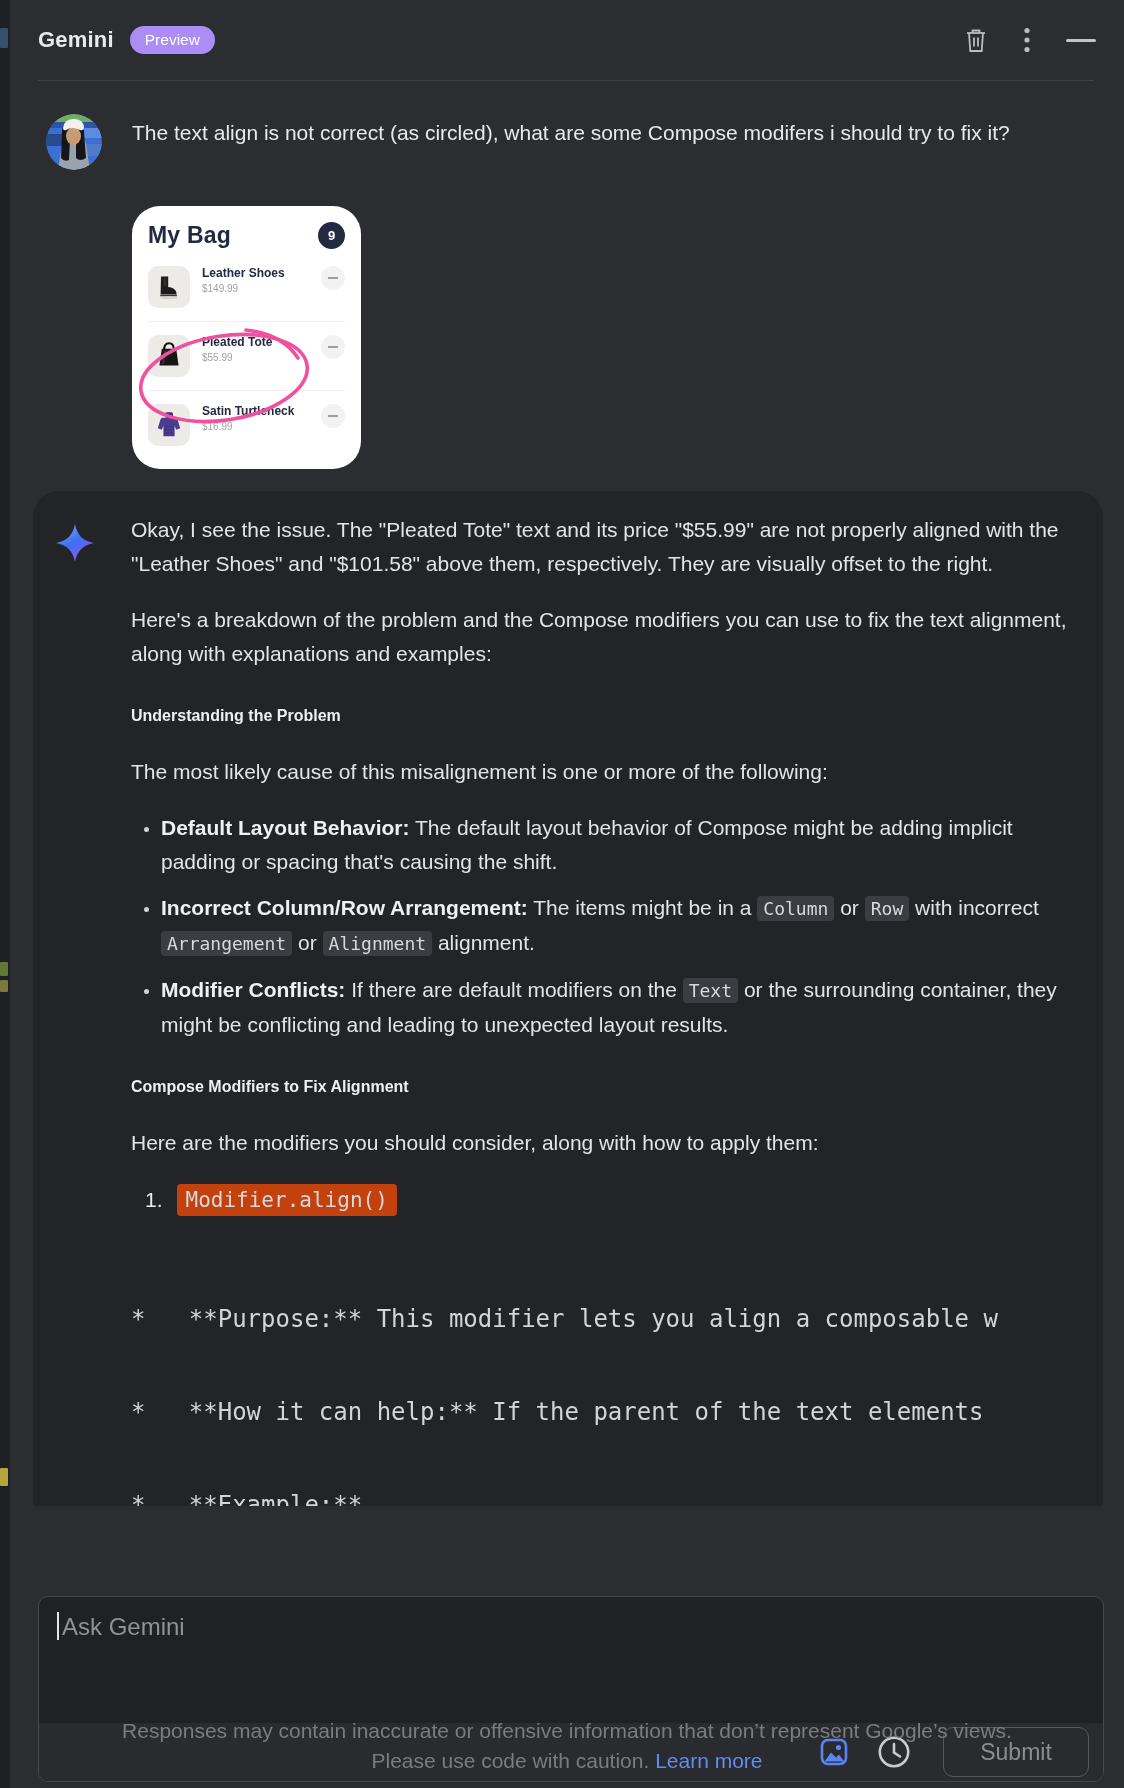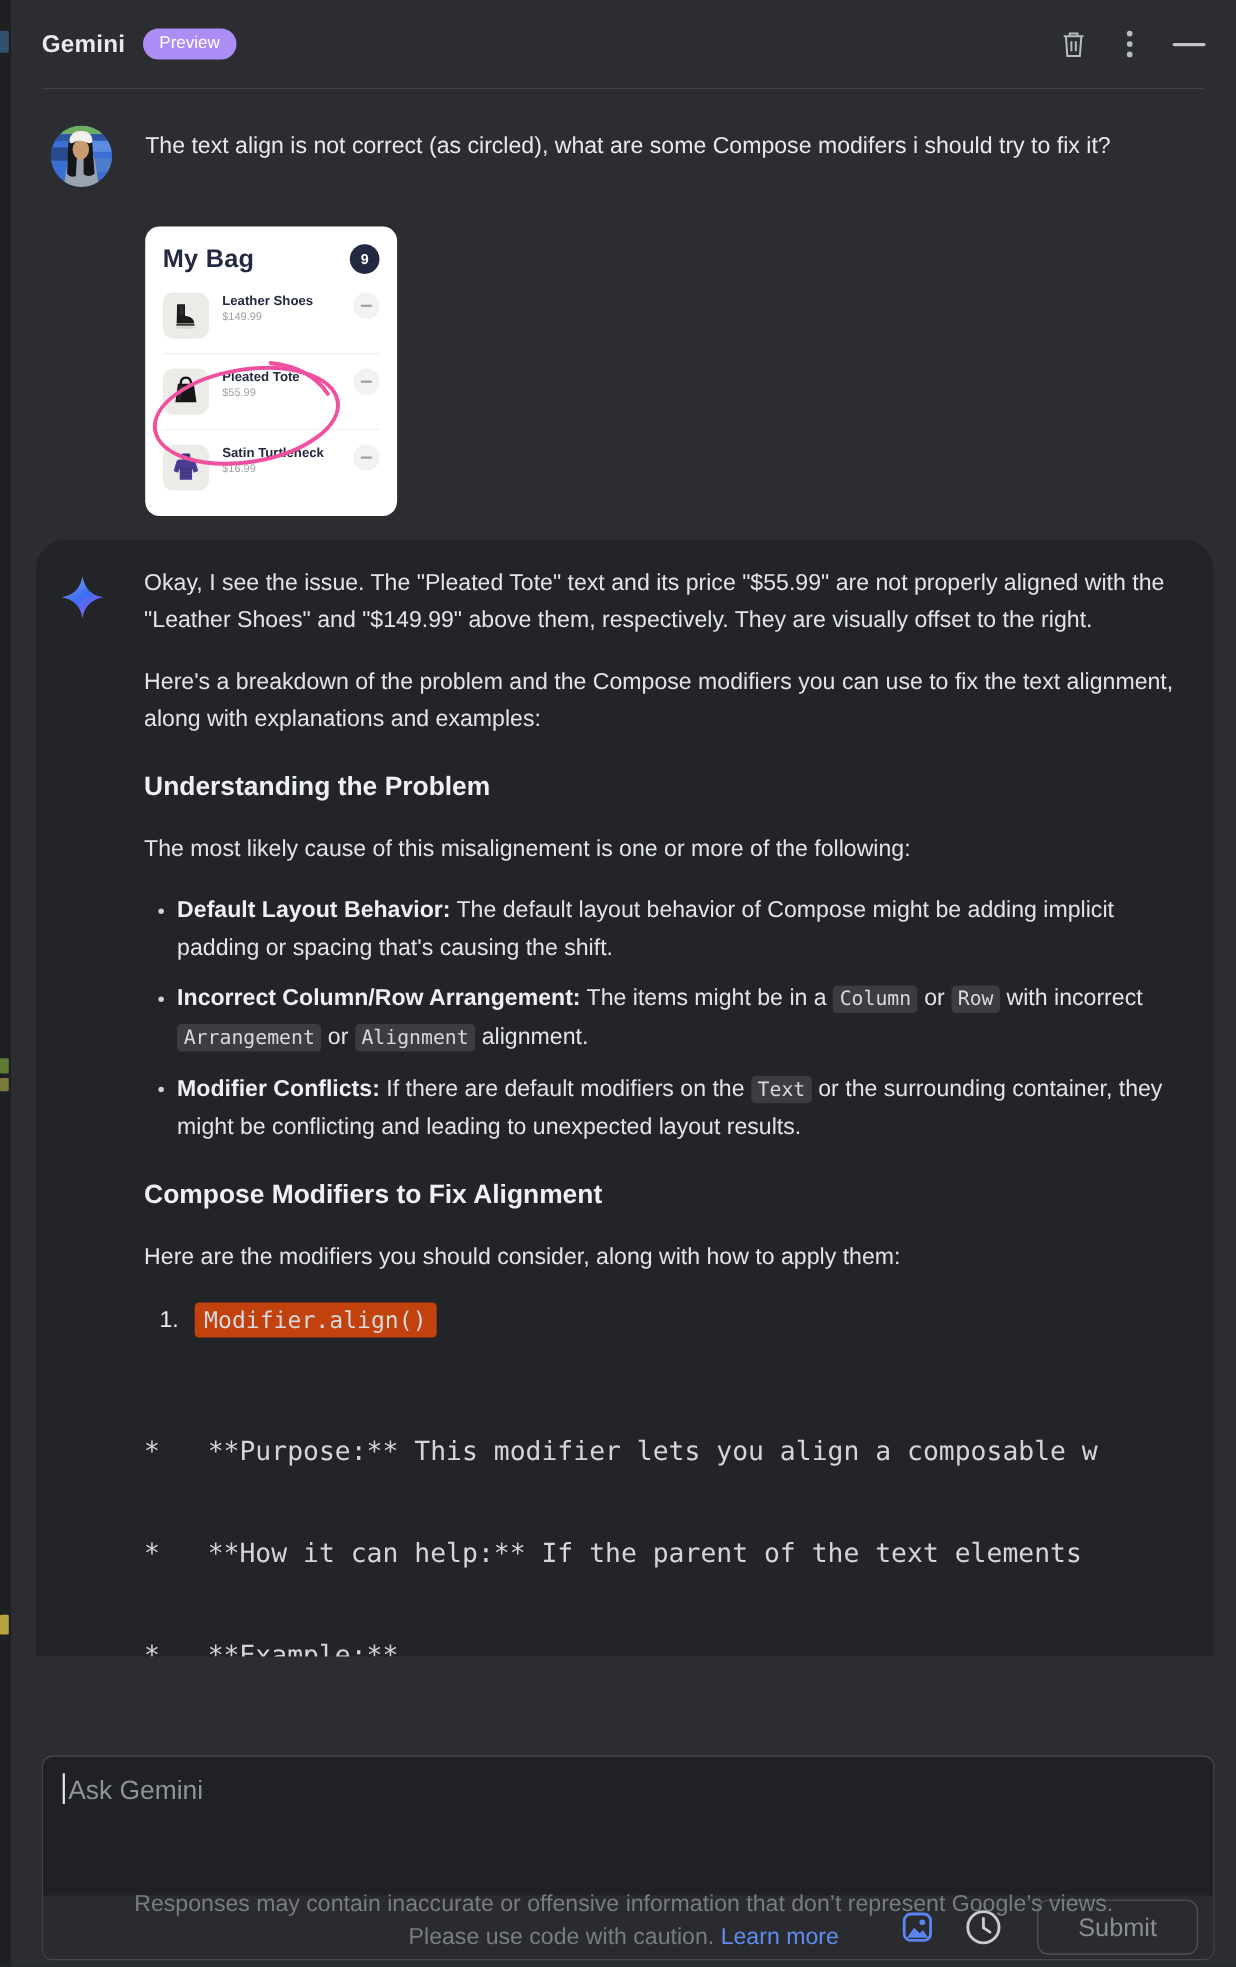--- a/index.html
+++ b/index.html
@@ -33,21 +33,21 @@
   
   .chat { position:absolute; left:10px; top:88px; right:0; bottom:282px;
           padding:0 28px; overflow:hidden; }
 
   .user-row { display:flex; margin-top:26px; margin-left:8px; gap:30px; }
   .avatar { width:56px; height:56px; border-radius:50%; overflow:hidden; flex:0 0 56px; }
   .user-text { font-size:21px; line-height:34px; color:#e8e9ea; max-width:945px; padding-top:2px; }
 
   
   .bag-card { position:relative; margin:36px 0 0 94px; width:229px; background:#ffffff;
-              border-radius:13px; padding:16px 16px 10px; color:#232941; }
+              border-radius:28px; padding:16px 16px 10px; color:#232941; }
   .bag-head { display:flex; align-items:center; justify-content:space-between; margin-bottom:4px; }
   .bag-title { font-size:23px; font-weight:800; letter-spacing:.2px; }
   .bag-badge { width:27px; height:27px; border-radius:50%; background:#232941; color:#fff;
                font-size:13px; font-weight:700; display:flex; align-items:center; justify-content:center; }
   .bag-row { display:flex; align-items:flex-start; gap:12px; padding:13px 0; }
   .bag-row + .bag-row { border-top:1px solid #efefef; }
   .thumb { width:42px; height:42px; border-radius:10px; background:#edebe7;
            display:flex; align-items:center; justify-content:center; flex:0 0 42px; }
   .item-name { font-size:12px; font-weight:700; color:#232941; margin-bottom:3px; }
   .item-price { font-size:10px; color:#a0a0a0; }
@@ -55,21 +55,21 @@
                display:flex; align-items:center; justify-content:center; }
   .minus-btn::after { content:""; width:10px; height:1.6px; background:#9aa0a6; display:block; }
   .annotation { position:absolute; left:2px; top:116px; pointer-events:none; }
 
   
   .resp-card { position:relative; margin-top:22px; margin-left:-5px; width:1070px;
                background:#222427; border-radius:26px; padding:22px 26px 60px 98px;
                overflow:hidden; }
   .sparkle { position:absolute; left:22px; top:32px; }
   .resp-card p { font-size:21px; line-height:34px; color:#e2e4e6; margin-bottom:22px; max-width:952px; }
-  .resp-card h3 { font-size:24px; line-height:34px; font-weight:700; color:#eef0f2; margin:28px 0 22px; }
+  .resp-card h3 { font-size:16px; line-height:34px; font-weight:700; color:#eef0f2; margin:28px 0 22px; }
   .resp-card ul { list-style:disc; margin:16px 0 4px; padding-left:30px; }
   .resp-card li { font-size:21px; line-height:34px; color:#e2e4e6; margin-bottom:12px; max-width:925px; }
   .resp-card li::marker { color:#cfd1d4; font-size:17px; }
   .resp-card b { font-weight:700; color:#eef0f2; }
   .chip { font-family:"DejaVu Sans Mono", monospace; font-size:18px; background:#3b3d42;
           color:#d7d9dc; border-radius:4px; padding:2px 6px; }
   .ol-item { display:flex; align-items:center; gap:14px; margin:24px 0 0 14px; }
   .ol-num { font-size:21px; color:#e8eaec; }
   .ol-chip { font-family:"DejaVu Sans Mono", monospace; font-size:21px; background:#c2410c;
              color:#d7d9dc; border-radius:4px; padding:4px 9px; }
@@ -222,21 +222,21 @@
       <defs>
         <linearGradient id="sprk" x1="0" y1="0" x2="0.6" y2="1">
           <stop offset="0" stop-color="#8ab4f8"></stop>
             <stop offset="0.55" stop-color="#3d6ef0"></stop>
             <stop offset="1" stop-color="#8a5cf5"></stop>
         </linearGradient>
       </defs>
       <path d="M20 1 C22 12 28 18 39 20 C28 22 22 28 20 39 C18 28 12 22 1 20 C12 18 18 12 20 1 Z" fill="url(#sprk)"></path>
     </svg>
 
-    <p>Okay, I see the issue. The "Pleated Tote" text and its price "$55.99" are not properly aligned with the "Leather Shoes" and "$149.99" above them, respectively. They are visually offset to the right.</p>
+    <p>Okay, I see the issue. The "Pleated Tote" text and its price "$55.99" are not properly aligned with the "Leather Shoes" and "$101.58" above them, respectively. They are visually offset to the right.</p>
     <p>Here's a breakdown of the problem and the Compose modifiers you can use to fix the text alignment, along with explanations and examples:</p>
     <h3>Understanding the Problem</h3>
     <p>The most likely cause of this misalignement is one or more of the following:</p>
 
     <ul>
       <li><b>Default Layout Behavior:</b><span>  The default layout behavior of Compose might be adding implicit padding or spacing that's causing the shift.</span></li>
       <li><b>Incorrect Column/Row Arrangement:</b><span> The items might be in a </span><code class="chip">Column</code><span> or </span><code class="chip">Row</code><span> with incorrect </span><code class="chip">Arrangement</code><span> or </span><code class="chip">Alignment</code><span> alignment.</span></li>
       <li><b>Modifier Conflicts:</b><span> If there are default modifiers on the </span><code class="chip">Text</code><span> or the surrounding container, they might be conflicting and leading to unexpected layout results.</span></li>
     </ul>
 

